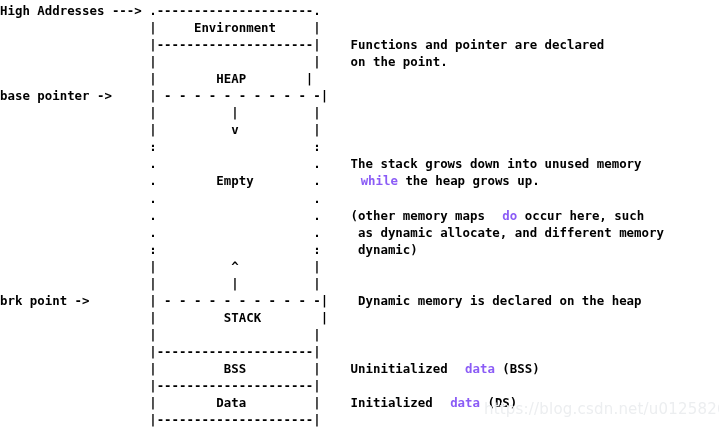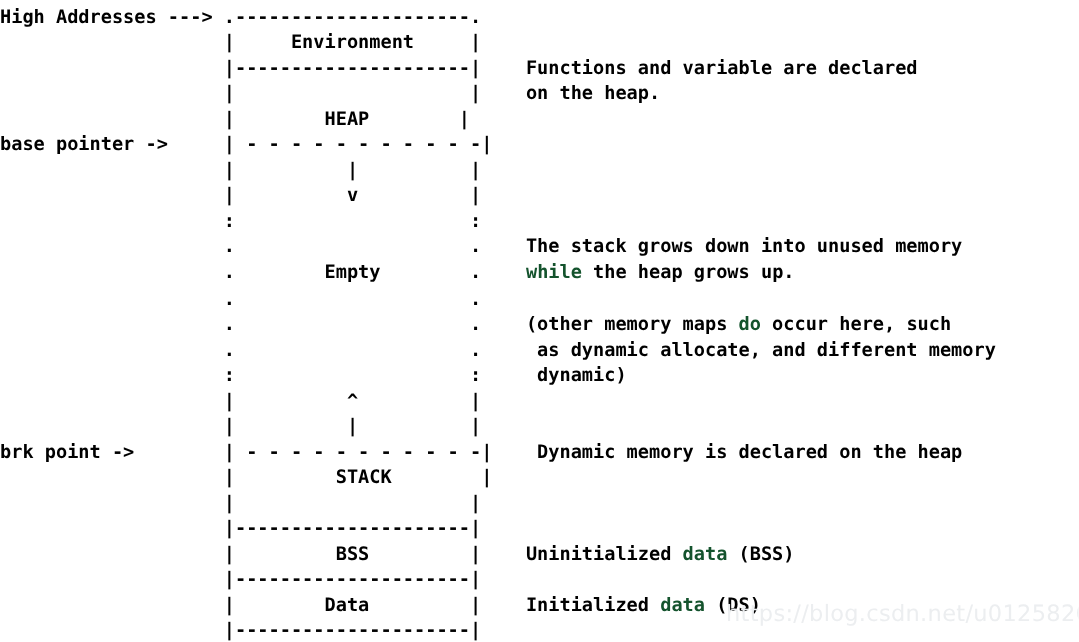--- a/index.html
+++ b/index.html
@@ -28,43 +28,44 @@
     padding: 2px 0 0 0;
     font-family: "DejaVu Sans Mono", "Liberation Mono", monospace;
     font-size: 12.4px;
     line-height: 17.05px;
     letter-spacing: 0px;
     white-space: pre;
     color: #000000;
     font-weight: 700;
   }
   .ascii-art .kw {
-    color: #14532d;
+    color: #8b5cf6;
+    margin-left: 10px;
   }
   .watermark {
     position: absolute;
     left: 484px;
     top: 400px;
     font-family: "DejaVu Sans", "Liberation Sans", sans-serif;
     font-size: 15px;
     color: #eceef0;
     white-space: pre;
     letter-spacing: 0.2px;
     user-select: none;
   }
 </style>
 </head>
 <body>
 
 <div id="diagram">
 
   <pre class="ascii-art"><span>High Addresses ---&gt; .---------------------.</span>
 <span>                    |     Environment     |</span>
-<span>                    |---------------------|    Functions and variable are declared</span>
-<span>                    |                     |    on the heap.</span>
+<span>                    |---------------------|    Functions and pointer are declared</span>
+<span>                    |                     |    on the point.</span>
 <span>                    |        HEAP        |</span>
 <span>base pointer -&gt;     | - - - - - - - - - - -|</span>
 <span>                    |          |          |</span>
 <span>                    |          v          |</span>
 <span>                    :                     :</span>
 <span>                    .                     .    The stack grows down into unused memory</span>
 <span>                    .        Empty        .    <span class="kw">while</span> the heap grows up.</span>
 <span>                    .                     .</span>
 <span>                    .                     .    (other memory maps <span class="kw">do</span> occur here, such</span>
 <span>                    .                     .     as dynamic allocate, and different memory</span>

